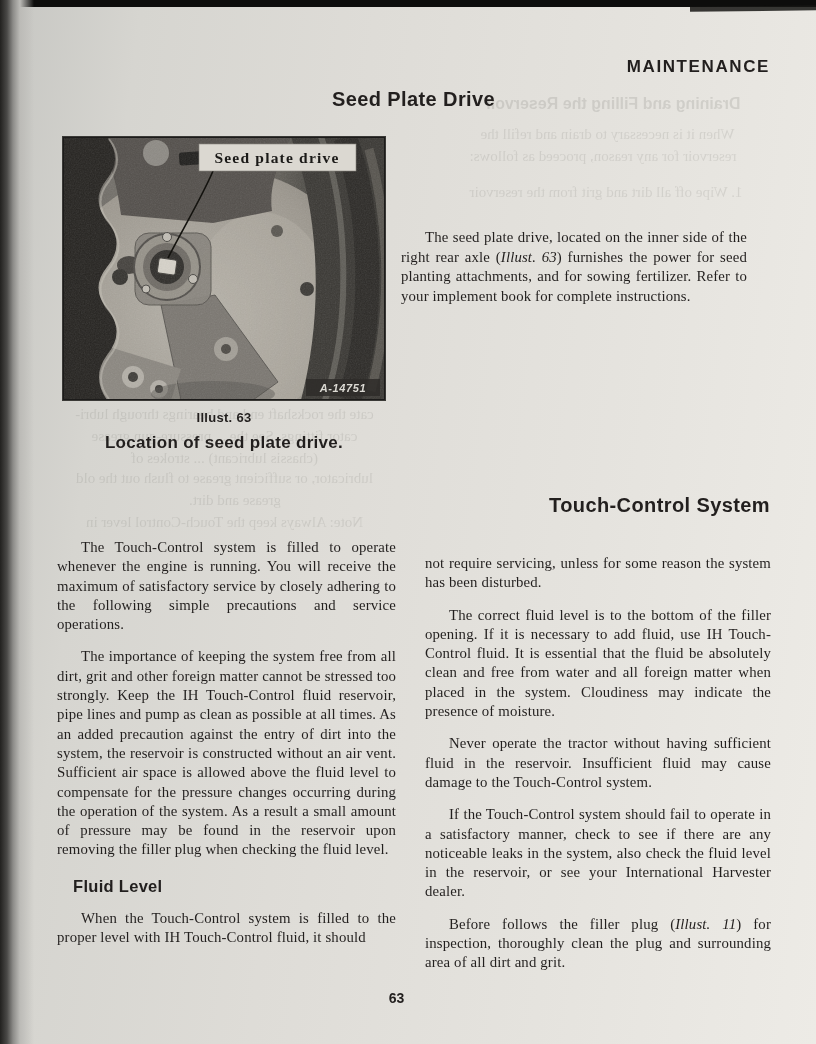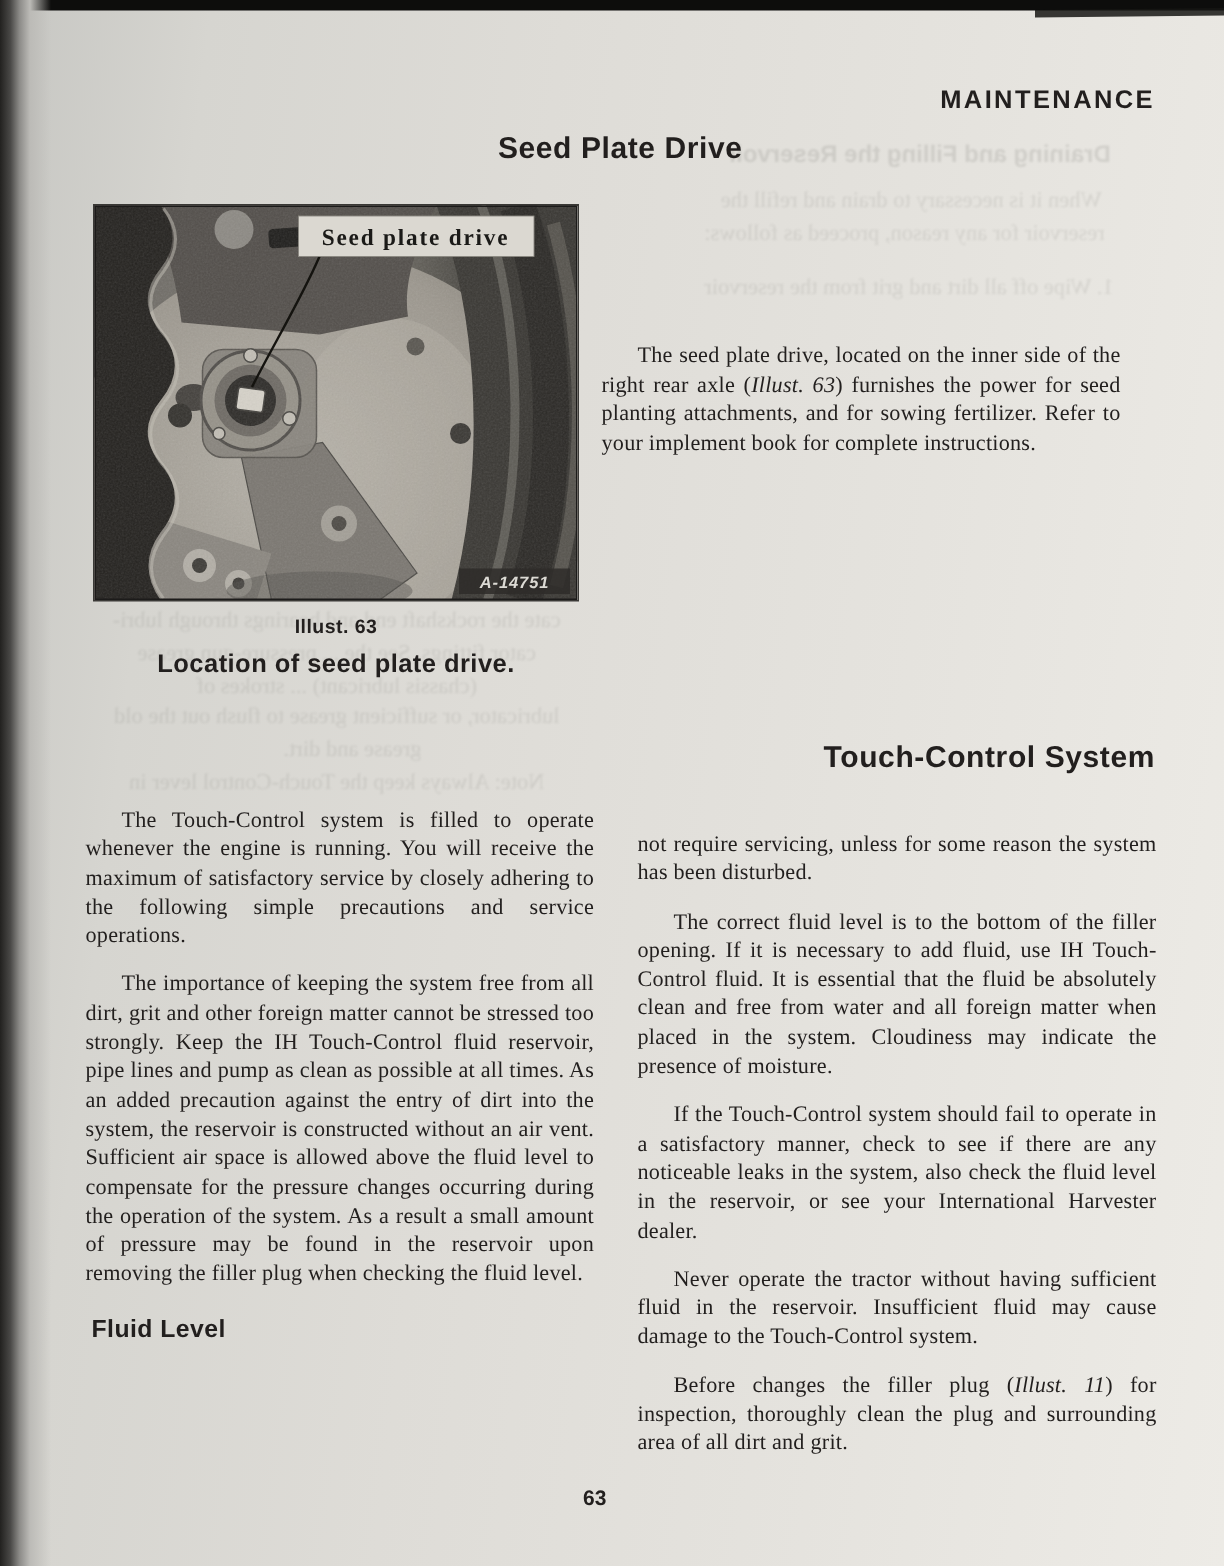--- a/index.html
+++ b/index.html
@@ -26,21 +26,21 @@
   .intro p{margin:0;text-indent:24px;}
   .h-section{position:absolute;left:57px;top:494px;width:713px;text-align:right;
     font-family:"Liberation Sans",sans-serif;font-weight:bold;font-size:20px;letter-spacing:.4px;}
   .col{position:absolute;top:538px;font-size:14.8px;line-height:19.3px;text-align:justify;letter-spacing:.15px;}
   .col-left{left:57px;width:339px;}
   .col-right{left:425px;width:346px;margin-top:16px;}
   .col p{margin:13px 0 0;text-indent:24px;}
   .col p:first-child{margin-top:0;}
   .col p.no-indent{text-indent:0;}
   .h-fluid{font-family:"Liberation Sans",sans-serif;font-weight:bold;font-size:16.5px;
-    margin:17px 4px 7px;letter-spacing:.3px;}
+    margin:17px 16px 7px;letter-spacing:.3px;}
   .page-num{position:absolute;left:40px;top:990px;width:713px;text-align:center;
     font-family:"Liberation Sans",sans-serif;font-weight:bold;font-size:14px;}
   .ghost{position:absolute;transform:scaleX(-1);filter:blur(.7px);opacity:.13;color:#55554f;
     font-size:15px;white-space:nowrap;pointer-events:none;text-align:center;}
   .ghost-h{font-family:"Liberation Sans",sans-serif;font-weight:bold;font-size:16px;opacity:.15;}
   i.illust{font-style:italic;}
 </style>
 </head>
 <body>
 
@@ -141,24 +141,25 @@
   <div class="intro">
     <p><span>The seed plate drive, located on the inner side of the right rear axle (</span><i class="illust">Illust. 63</i><span>) furnishes the power for seed planting attachments, and for sowing fertilizer. Refer to your implement book for complete instructions.</span></p>
   </div>
 
   <div class="h-section">Touch-Control System</div>
 
   <div class="col col-left">
     <p>The Touch-Control system is filled to operate whenever the engine is running. You will receive the maximum of satisfactory service by closely adhering to the following simple precautions and service operations.</p>
     <p>The importance of keeping the system free from all dirt, grit and other foreign matter cannot be stressed too strongly. Keep the IH Touch-Control fluid reservoir, pipe lines and pump as clean as possible at all times. As an added precaution against the entry of dirt into the system, the reservoir is constructed without an air vent. Sufficient air space is allowed above the fluid level to compensate for the pressure changes occurring during the operation of the system. As a result a small amount of pressure may be found in the reservoir upon removing the filler plug when checking the fluid level.</p>
     <div class="h-fluid">Fluid Level</div>
+    <p>When the Touch-Control system is filled to the proper level with IH Touch-Control fluid, it should</p>
   </div>
 
   <div class="col col-right">
     <p class="no-indent">not require servicing, unless for some reason the system has been disturbed.</p>
     <p>The correct fluid level is to the bottom of the filler opening. If it is necessary to add fluid, use IH Touch-Control fluid. It is essential that the fluid be absolutely clean and free from water and all foreign matter when placed in the system. Cloudiness may indicate the presence of moisture.</p>
+    <p>Never operate the tractor without having sufficient fluid in the reservoir. Insufficient fluid may cause damage to the Touch-Control system.</p>
     <p>If the Touch-Control system should fail to operate in a satisfactory manner, check to see if there are any noticeable leaks in the system, also check the fluid level in the reservoir, or see your International Harvester dealer.</p>
-    <p>Never operate the tractor without having sufficient fluid in the reservoir. Insufficient fluid may cause damage to the Touch-Control system.</p>
-    <p><span>Before changes the filler plug (</span><i class="illust">Illust. 11</i><span>) for inspection, thoroughly clean the plug and surrounding area of all dirt and grit.</span></p>
+    <p><span>Before follows the filler plug (</span><i class="illust">Illust. 11</i><span>) for inspection, thoroughly clean the plug and surrounding area of all dirt and grit.</span></p>
   </div>
 
   <div class="page-num">63</div>
 </div>
 
 </body></html>

